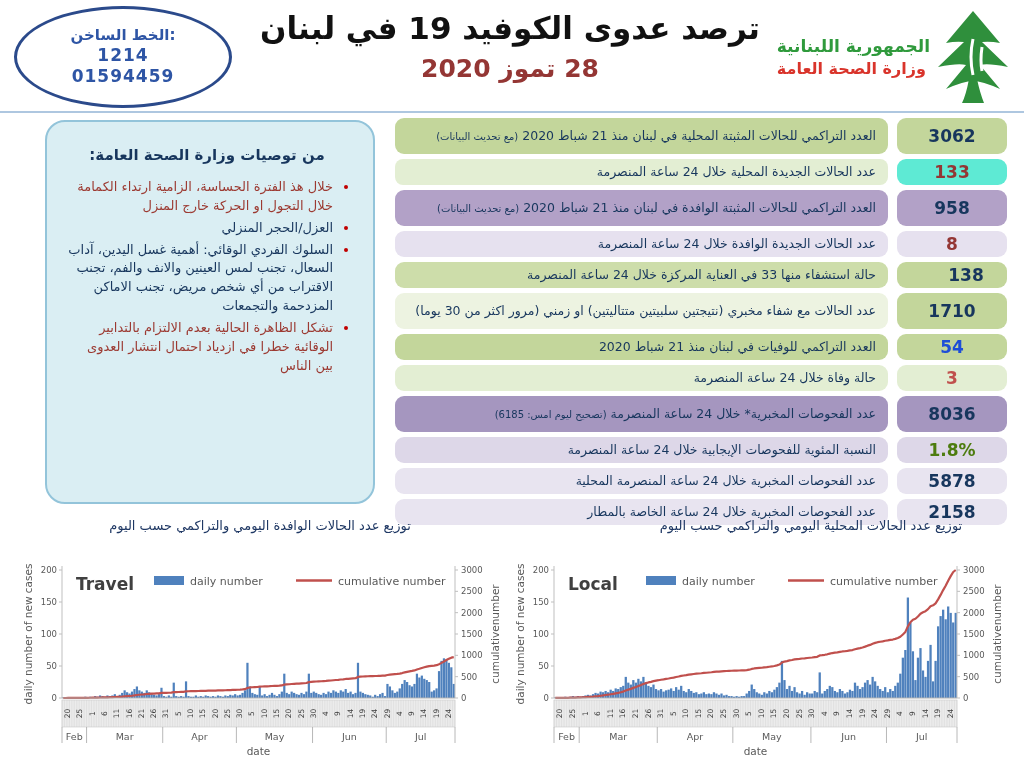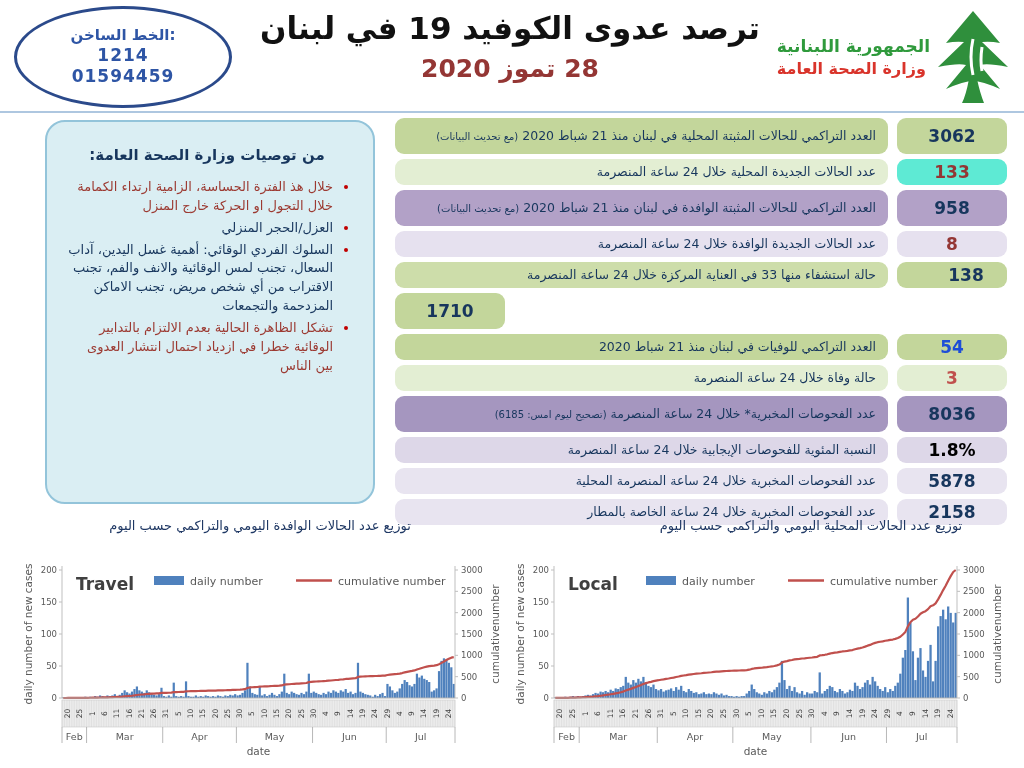--- a/index.html
+++ b/index.html
@@ -85,35 +85,35 @@
     </span>
   </div>
 
   <div class="divider"></div>
 
   <div class="reco">
     <div class="reco-title">من توصيات وزارة الصحة العامة:</div>
     <ul id="reco-list">
         <li class="t-red">خلال هذ الفترة الحساسة، الزامية ارتداء الكمامة خلال التجول او الحركة خارج المنزل</li>
         <li class="t-blue">العزل/الحجر المنزلي</li>
-        <li class="t-blue">السلوك الفردي الوقائي: أهمية غسل اليدين، آداب السعال، تجنب لمس الوقائية والانف والفم، تجنب الاقتراب من أي شخص مريض، تجنب الاماكن المزدحمة والتجمعات</li>
+        <li class="t-blue">السلوك الفردي الوقائي: أهمية غسل اليدين، آداب السعال، تجنب لمس العينين والانف والفم، تجنب الاقتراب من أي شخص مريض، تجنب الاماكن المزدحمة والتجمعات</li>
         <li class="t-red">تشكل الظاهرة الحالية بعدم الالتزام بالتدابير الوقائية خطرا في ازدياد احتمال انتشار العدوى بين الناس</li>
       </ul>
   </div>
 
   <div class="stats" id="stats-table">
       <div class="stat-row row-tall">
         <div class="stat-label" style="background: rgb(195, 214, 155);">
           <span>العدد التراكمي للحالات المثبتة المحلية في لبنان منذ 21 شباط 2020 </span>
           <span class="note">(مع تحديث البيانات)</span>
         </div>
         <div class="stat-value" style="background: rgb(195, 214, 155); color: rgb(23, 54, 93);">3062</div>
       </div>
       <div class="stat-row">
-        <div class="stat-label" style="background: rgb(227, 238, 211);">
+        <div class="stat-label" style="background: rgb(227, 238, 211); border-radius: 8px;">
           <span>عدد الحالات الجديدة المحلية خلال 24 ساعة المنصرمة </span>
         </div>
         <div class="stat-value" style="background: #5eead4; color: rgb(148, 54, 52);">133</div>
       </div>
       <div class="stat-row row-tall">
         <div class="stat-label" style="background: rgb(178, 161, 199);">
           <span>العدد التراكمي للحالات المثبتة الوافدة في لبنان منذ 21 شباط 2020 </span>
           <span class="note">(مع تحديث البيانات)</span>
         </div>
         <div class="stat-value" style="background: rgb(178, 161, 199); color: rgb(23, 54, 93);">958</div>
@@ -124,20 +124,23 @@
         </div>
         <div class="stat-value" style="background: rgb(230, 225, 239); color: rgb(148, 54, 52);">8</div>
       </div>
       <div class="stat-row">
         <div class="stat-label" style="background: rgb(205, 221, 170);">
           <span>حالة استشفاء منها 33 في العناية المركزة خلال 24 ساعة المنصرمة </span>
         </div>
         <div class="stat-value" style="background: rgb(195, 214, 155); color: rgb(23, 54, 93); padding-left: 28px;">138</div>
       </div>
       <div class="stat-row row-tall">
+        <div class="stat-label" style="background: rgb(237, 243, 225);">
+          <span>عدد الحالات مع شفاء مخبري (نتيجتين سلبيتين متتاليتين) او زمني (مرور اكثر من 30 يوما) </span>
+        </div>
         <div class="stat-value" style="background: rgb(195, 214, 155); color: rgb(23, 54, 93);">1710</div>
       </div>
       <div class="stat-row">
         <div class="stat-label" style="background: rgb(195, 214, 155);">
           <span>العدد التراكمي للوفيات في لبنان منذ 21 شباط 2020 </span>
         </div>
         <div class="stat-value" style="background: rgb(195, 214, 155); color: #1d4ed8;">54</div>
       </div>
       <div class="stat-row">
         <div class="stat-label" style="background: rgb(227, 238, 211);">
@@ -149,21 +152,21 @@
         <div class="stat-label" style="background: rgb(165, 150, 191);">
           <span>عدد الفحوصات المخبرية* خلال 24 ساعة المنصرمة </span>
           <span class="note">(تصحيح ليوم امس: 6185)</span>
         </div>
         <div class="stat-value" style="background: rgb(165, 150, 191); color: rgb(23, 54, 93);">8036</div>
       </div>
       <div class="stat-row">
         <div class="stat-label" style="background: rgb(221, 215, 232);">
           <span>النسبة المئوية للفحوصات الإيجابية خلال 24 ساعة المنصرمة </span>
         </div>
-        <div class="stat-value" style="background: rgb(221, 215, 232); color: #000000; text-align: right;">1.8%</div>
+        <div class="stat-value" style="background: rgb(221, 215, 232); color: #4d7c0f; text-align: right;">1.8%</div>
       </div>
       <div class="stat-row">
         <div class="stat-label" style="background: rgb(232, 228, 240);">
           <span>عدد الفحوصات المخبرية خلال 24 ساعة المنصرمة المحلية </span>
         </div>
         <div class="stat-value" style="background: rgb(232, 228, 240); color: rgb(23, 54, 93);">5878</div>
       </div>
       <div class="stat-row">
         <div class="stat-label" style="background: rgb(232, 228, 240);">
           <span>عدد الفحوصات المخبرية خلال 24 ساعة الخاصة بالمطار </span>

